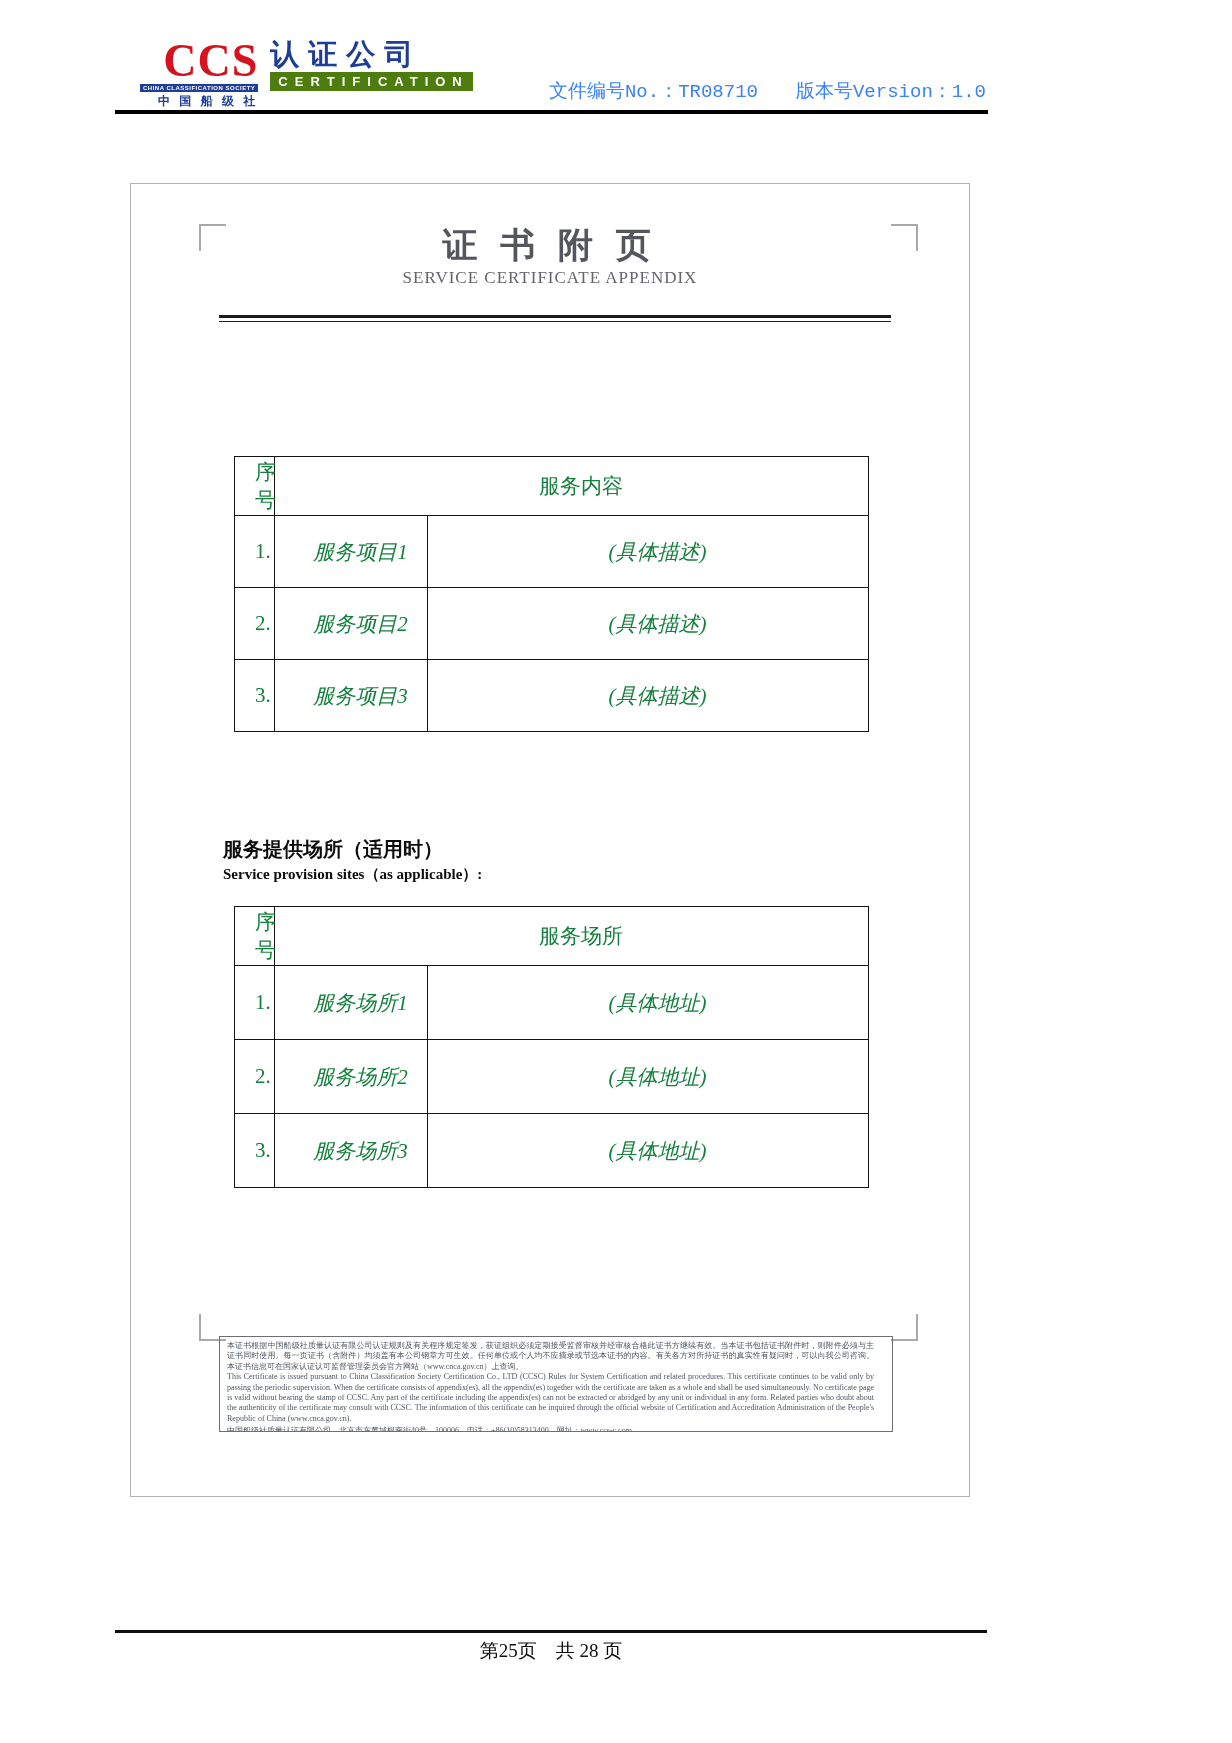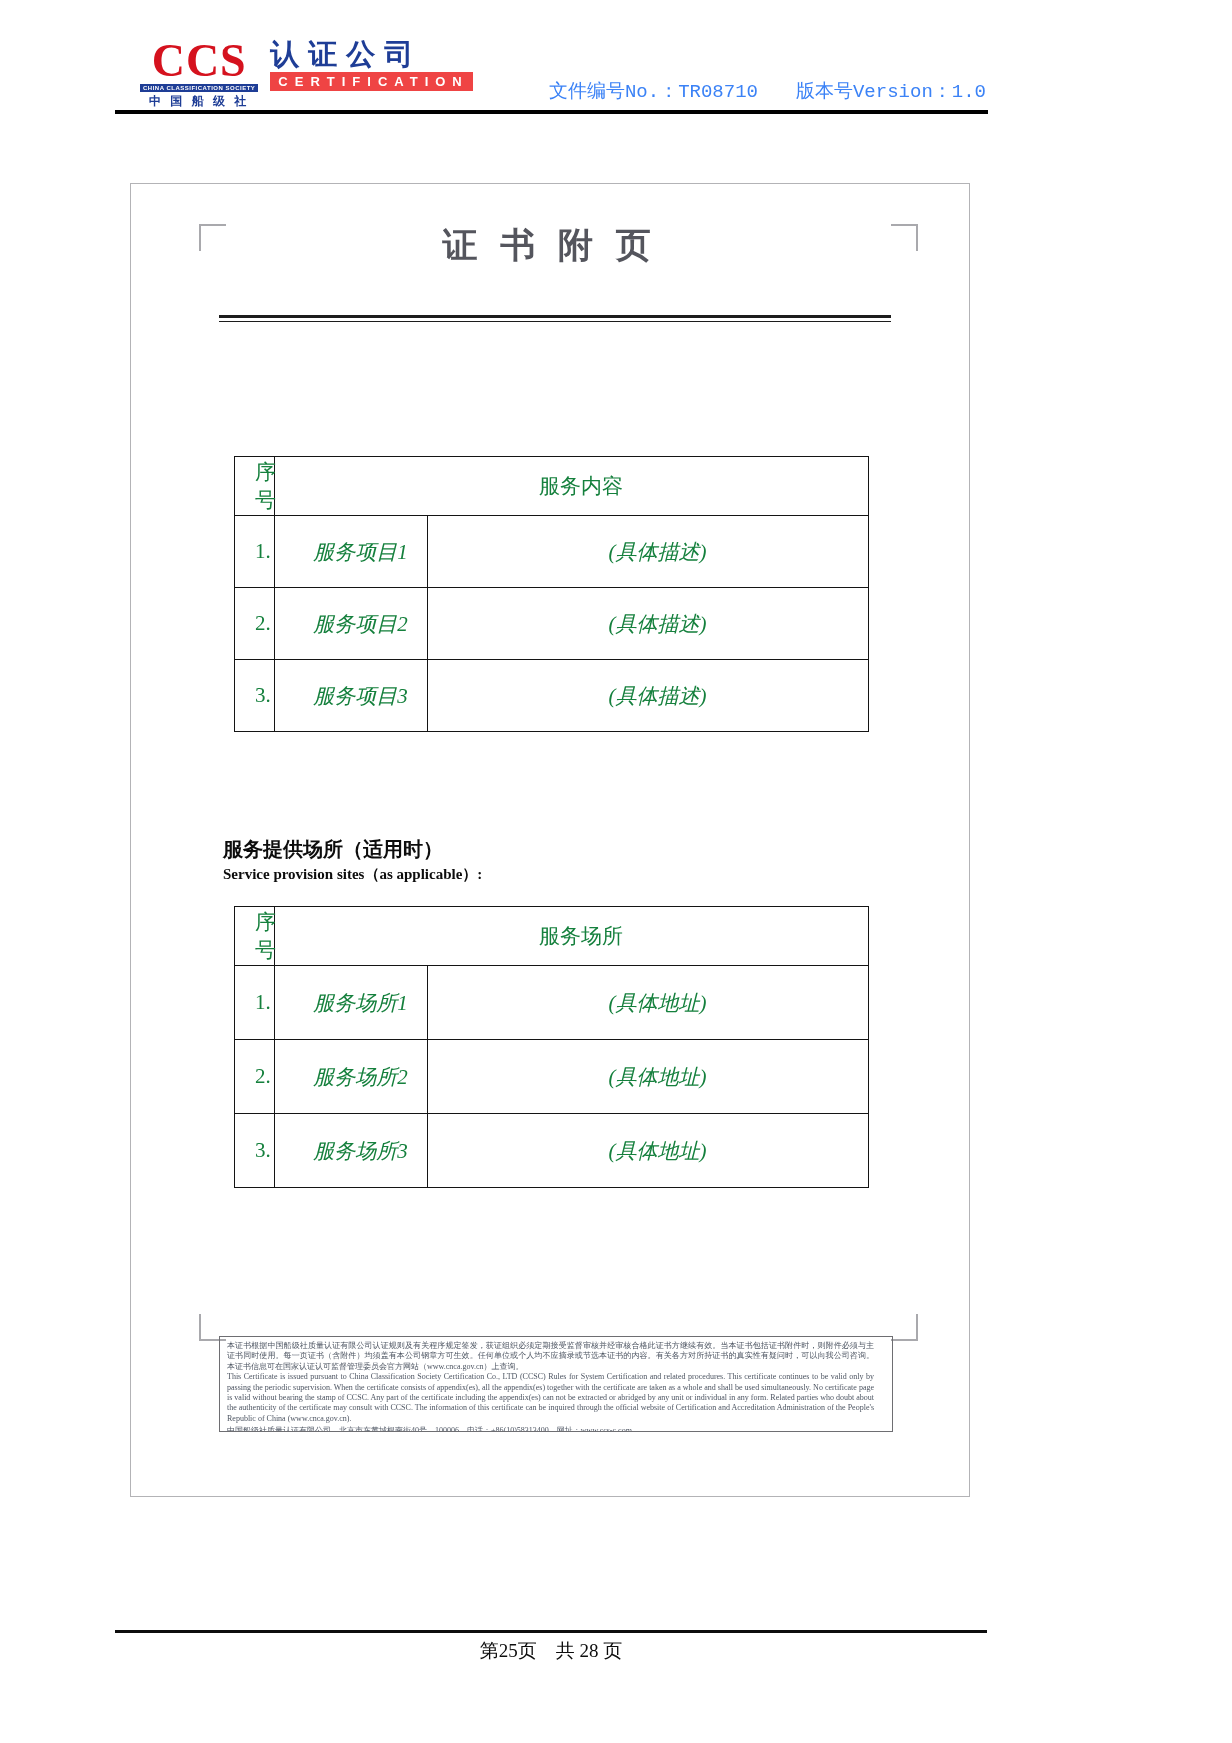--- a/index.html
+++ b/index.html
@@ -1,31 +1,31 @@
 <!DOCTYPE html>
 <html><head>
 <meta charset="utf-8">
 <style>
   html,body{margin:0;padding:0;background:#ffffff;}
   .canvas{position:relative;width:1232px;height:1743px;background:#fff;overflow:hidden;
           font-family:"Liberation Serif","DejaVu Serif",serif;color:#111;}
 
   
   .logo{position:absolute;left:140px;top:40px;display:flex;align-items:flex-start;}
-  .logo-left{display:flex;flex-direction:column;align-items:center;}
+  .logo-left{display:flex;flex-direction:column;align-items:flex-end;}
   .logo-ccs{font-family:"Liberation Serif",serif;font-weight:bold;font-size:46px;line-height:0.92;
             color:#d5121e;letter-spacing:1px;}
   .logo-soc-en{background:#1e3d96;color:#fff;font-family:"Liberation Sans",sans-serif;
                font-size:6px;font-weight:bold;letter-spacing:0.5px;padding:1px 3px;margin-top:2px;white-space:nowrap;}
   .logo-soc-cn{color:#1e3d96;font-family:"Liberation Sans",sans-serif;font-weight:bold;
                font-size:12px;letter-spacing:3px;margin-top:1px;white-space:nowrap;}
   .logo-right{display:flex;flex-direction:column;margin-left:12px;}
   .logo-company{color:#1e3d96;font-family:"Liberation Sans",sans-serif;font-weight:bold;
                 font-size:29px;line-height:1;letter-spacing:9px;}
-  .logo-cert{background:#ef4444;color:#fff;font-family:"Liberation Sans",sans-serif;font-weight:bold;
+  .logo-cert{background:#4d7c0f;color:#fff;font-family:"Liberation Sans",sans-serif;font-weight:bold;
              font-size:13px;letter-spacing:7px;text-align:center;padding:2px 4px 2px 8px;margin-top:3px;}
   .head-right{position:absolute;top:78px;right:246px;display:flex;gap:38px;white-space:nowrap;
               font-family:"Liberation Mono","DejaVu Sans Mono",monospace;font-size:19px;color:#3b82f6;}
   .head-rule{position:absolute;left:115px;top:110px;width:873px;border-top:4px solid #000;}
 
   
   .sheet{position:absolute;left:130px;top:183px;width:838px;height:1312px;
          border:1px solid #b3b3b6;background:#fff;}
   .corner{position:absolute;width:25px;height:25px;}
   .c-tl{left:68px;top:40px;border-left:2px solid #a9a9ad;border-top:2px solid #a9a9ad;}
@@ -94,20 +94,21 @@
   <div class="head-rule"></div>
 
   <div class="sheet">
 
     <div class="corner c-tl"></div>
     <div class="corner c-tr"></div>
     <div class="corner c-bl"></div>
     <div class="corner c-br"></div>
 
     <div class="doc-title">证 书 附 页</div>
+    <div class="doc-title-en">SERVICE CERTIFICATE APPENDIX</div>
     <div class="rule-double"></div>
 
 
     <table class="svc t1">
       <colgroup>
           <col class="col-no">
           <col class="col-name">
           <col>
         </colgroup>
       <tbody>

